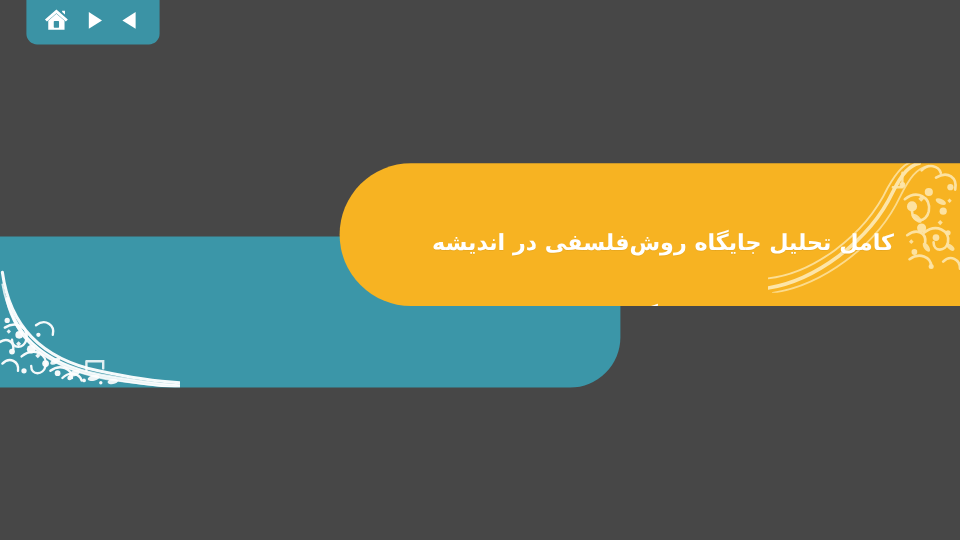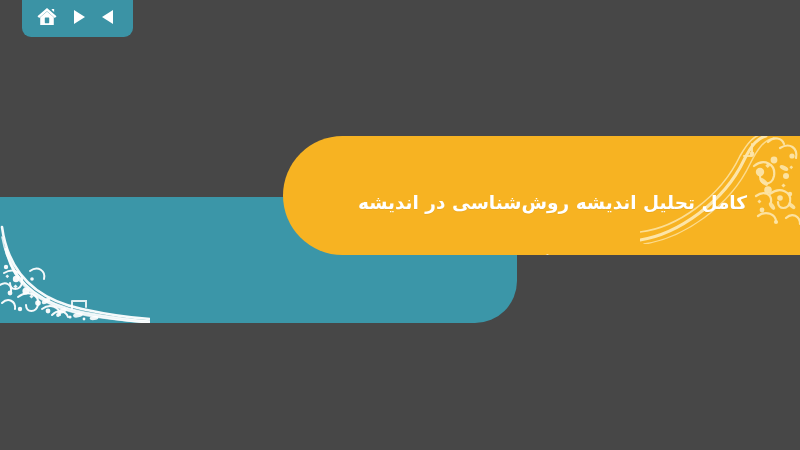--- a/index.html
+++ b/index.html
@@ -220,19 +220,19 @@
         <ellipse cx="132" cy="70" rx="4.4" ry="2.1" transform="rotate(55 132 70)"></ellipse>
         <ellipse cx="152" cy="70" rx="4" ry="2" transform="rotate(40 152 70)"></ellipse>
         <rect x="126" y="28" width="3.4" height="3.4" transform="rotate(45 127.7 29.7)"></rect>
         <rect x="142" y="48" width="3" height="3" transform="rotate(45 143.5 49.5)"></rect>
         <rect x="118" y="64" width="2.8" height="2.8" transform="rotate(45 119.4 65.4)"></rect>
         <rect x="150" y="30" width="2.6" height="2.6" transform="rotate(45 151.3 31.3)"></rect>
       </g>
     </svg>
 
     <div class="title-block">
-      <div>کامل تحلیل اندیشه روش‌شناسی در اندیشه</div>
+      <div>کامل تحلیل جایگاه روش‌فلسفی در اندیشه</div>
       <div>انتقادی با تمرکز بر دیدگاه‌های فلسفی مدرن</div>
     </div>
 
   </div>
 
 </div>
 
 </body></html>

